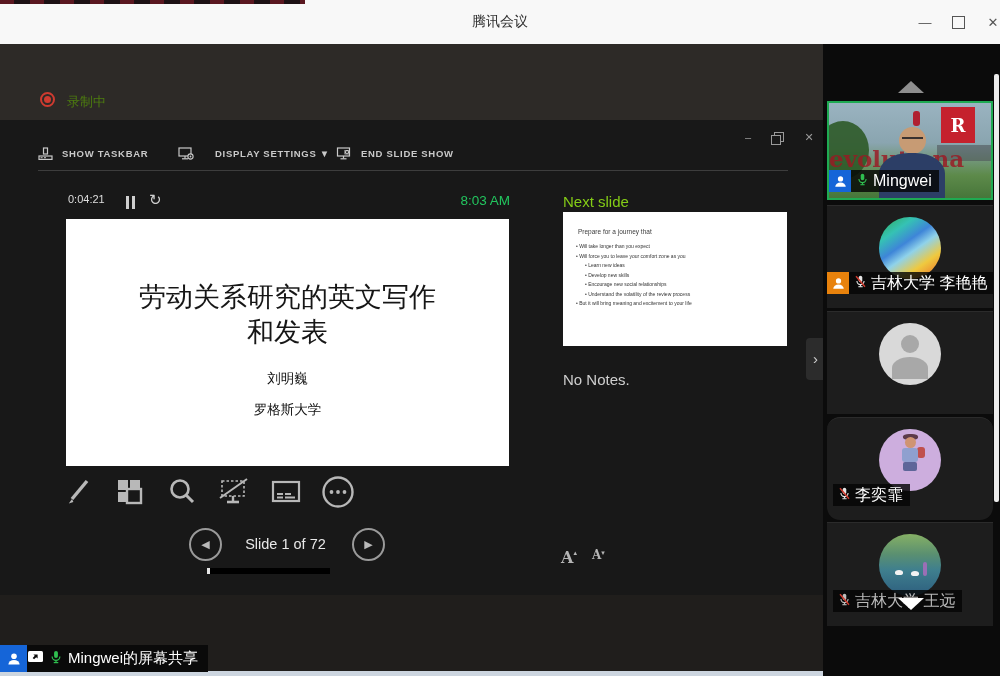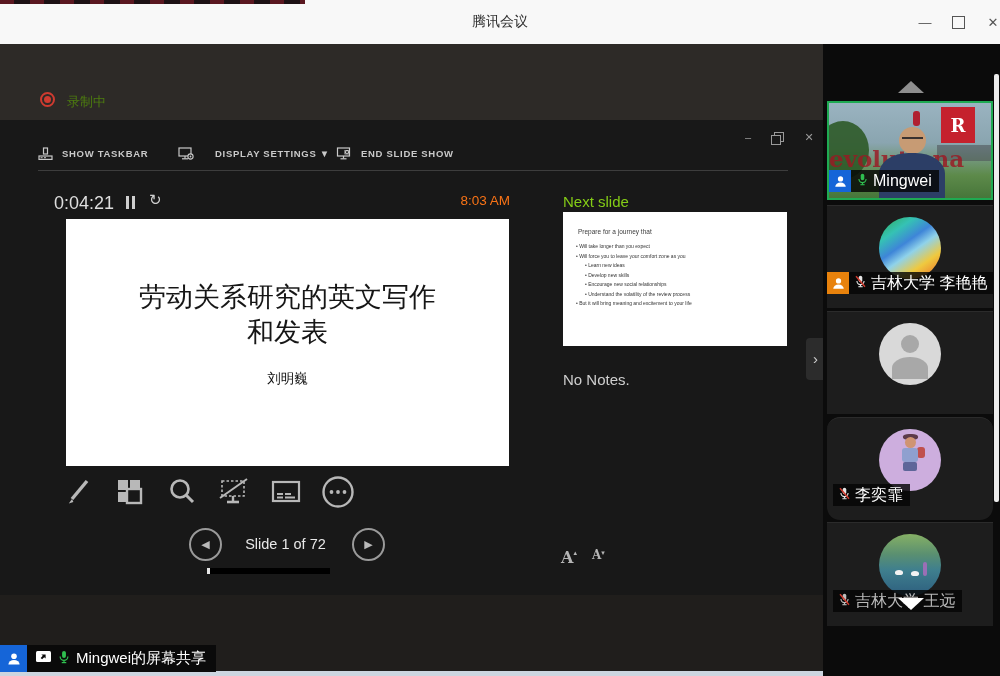--- a/index.html
+++ b/index.html
@@ -28,26 +28,26 @@
   .pwin{left:0;top:120px;width:823px;height:475px;background:#181818;}
   .pwin-ctl{top:10px;color:#9a9a9a;font-size:11px;line-height:14px;text-align:center;width:16px;height:14px;}
   .pwin-restore{top:12px;width:8px;height:8px;border:1.2px solid #9a9a9a;}
   .pwin-restore::after{content:"";position:absolute;left:-4px;top:2px;width:8px;height:8px;border:1.2px solid #9a9a9a;background:#181818;}
 
   .ptool{top:22px;height:22px;display:flex;align-items:center;gap:9px;color:#c9c9c9;cursor:default;}
   .ptool .lbl{font-size:9.5px;font-weight:bold;letter-spacing:.7px;}
   .ptool svg{display:block;}
   .pdivider{left:38px;top:50px;width:750px;height:1px;background:#3d3d3d;}
 
-  .timer{left:54px;top:73px;font-size:18px;color:#dedede;}
+  .timer{left:68px;top:73px;font-size:11px;color:#dedede;}
   .pausebtn{left:126px;top:76px;width:10px;height:13px;}
   .pausebtn i{position:absolute;top:0;width:3px;height:13px;background:#cfcfcf;}
   .pausebtn i+i{left:6px;}
   .reloadbtn{left:149px;top:71px;font-size:15px;color:#cfcfcf;}
-  .clock{left:360px;top:73px;width:150px;text-align:right;font-size:13.5px;color:#f97316;}
+  .clock{left:360px;top:73px;width:150px;text-align:right;font-size:13.5px;color:#22c55e;}
 
   .slide-main{left:66px;top:99px;width:443px;height:247px;background:#ffffff;color:#111;
               font-family:"DejaVu Serif","Liberation Serif",serif;text-align:center;}
   .slide-title{margin-top:60px;font-size:27px;line-height:35px;color:#161616;}
   .slide-author{margin-top:21px;font-size:13.5px;}
   .slide-affil{margin-top:13px;font-size:13.5px;}
 
   .tools{left:60px;top:352px;height:40px;display:flex;align-items:center;gap:16px;}
   .tool{width:36px;height:36px;display:flex;align-items:center;justify-content:center;cursor:default;}
   .tool svg{display:block;}
@@ -119,21 +119,21 @@
   .video .mascot{position:absolute;left:84px;top:8px;width:7px;height:15px;background:#b02030;border-radius:3px;}
   .video .bigtext{position:absolute;left:0px;top:42px;width:162px;overflow:hidden;white-space:nowrap;
                   font-family:"DejaVu Serif",serif;font-weight:bold;font-size:23px;color:rgba(155,25,35,.82);letter-spacing:0px;}
   .video .head{position:absolute;left:70px;top:24px;width:27px;height:27px;border-radius:50%;background:#c79b74;}
   .video .glasses{position:absolute;left:73px;top:34px;width:21px;height:4px;border-top:2px solid #3a3230;}
   .video .body{position:absolute;left:50px;top:50px;width:66px;height:46px;background:#2c3e66;border-radius:45% 45% 0 0;}
 
   
   .share-ov{left:0;top:645px;height:27px;display:flex;align-items:stretch;z-index:6;}
   .share-ov .b-badge{width:27px;background:#1565d8;display:flex;align-items:center;justify-content:center;}
-  .share-ov .bar{display:flex;align-items:center;gap:5px;background:#0a0a0a;padding:0 10px 0 8px;}
+  .share-ov .bar{display:flex;align-items:center;gap:5px;background:#0a0a0a;padding:0 10px 0 0;}
   .share-ov .txt{font-size:15px;color:#fff;}
 
   svg{overflow:visible;}
 </style>
 </head>
 <body>
 
 <div class="stage">
 
   <div class="abs titlebar"></div>
@@ -198,20 +198,21 @@
       </div>
     <div class="abs reloadbtn">↻</div>
     <div class="abs clock">8:03 AM</div>
 
     <div class="abs slide-main">
       <div class="slide-title">
         <div>劳动关系研究的英文写作</div>
         <div>和发表</div>
       </div>
       <div class="slide-author">刘明巍</div>
+      <div class="slide-affil">罗格斯大学</div>
     </div>
 
     <div class="abs tools">
       <div class="tool">
         <svg width="30" height="30" viewBox="0 0 30 30">
             <line x1="9" y1="22" x2="24" y2="4" stroke="#b8b8b8" stroke-width="3.4"></line>
             <path d="M9 22 l-3.2 4.6 4.6-1.6 z" fill="#b8b8b8"></path>
           </svg>
       </div>
       <div class="tool">

